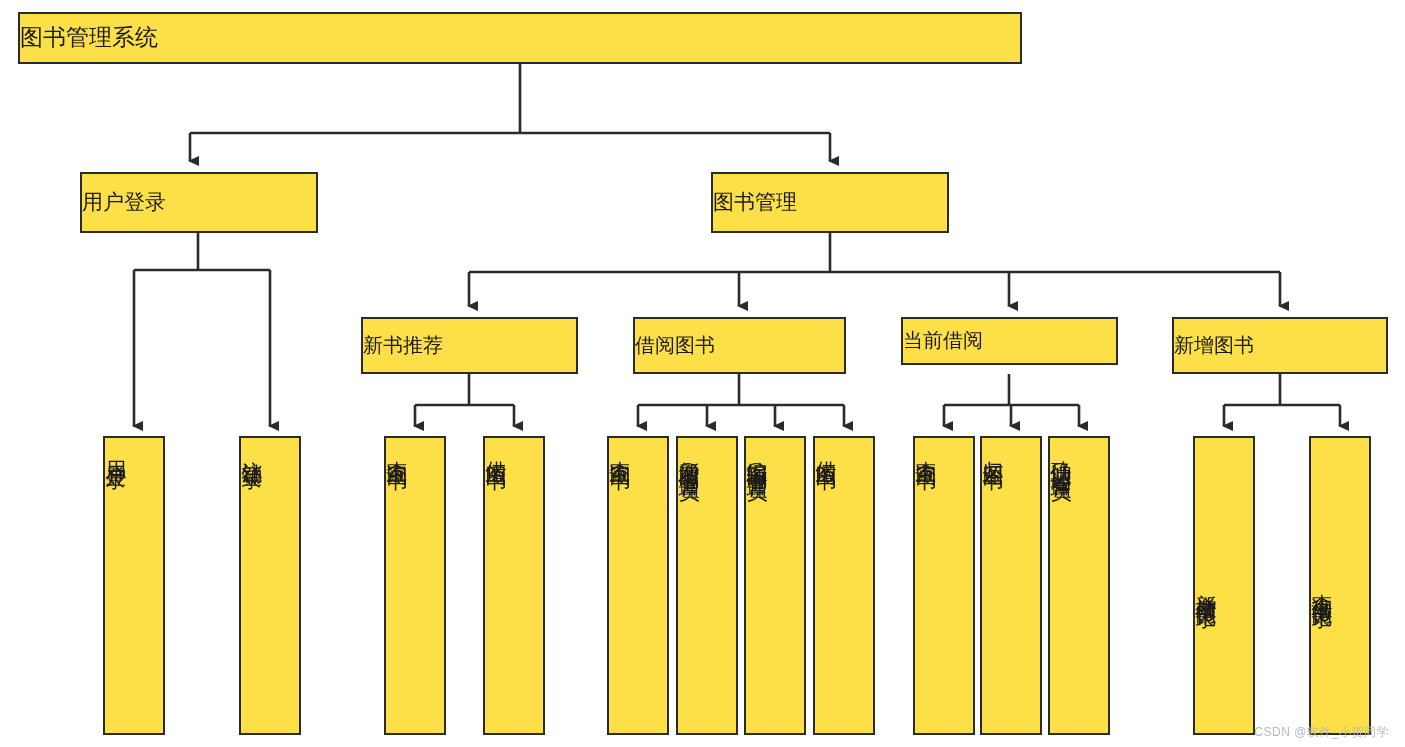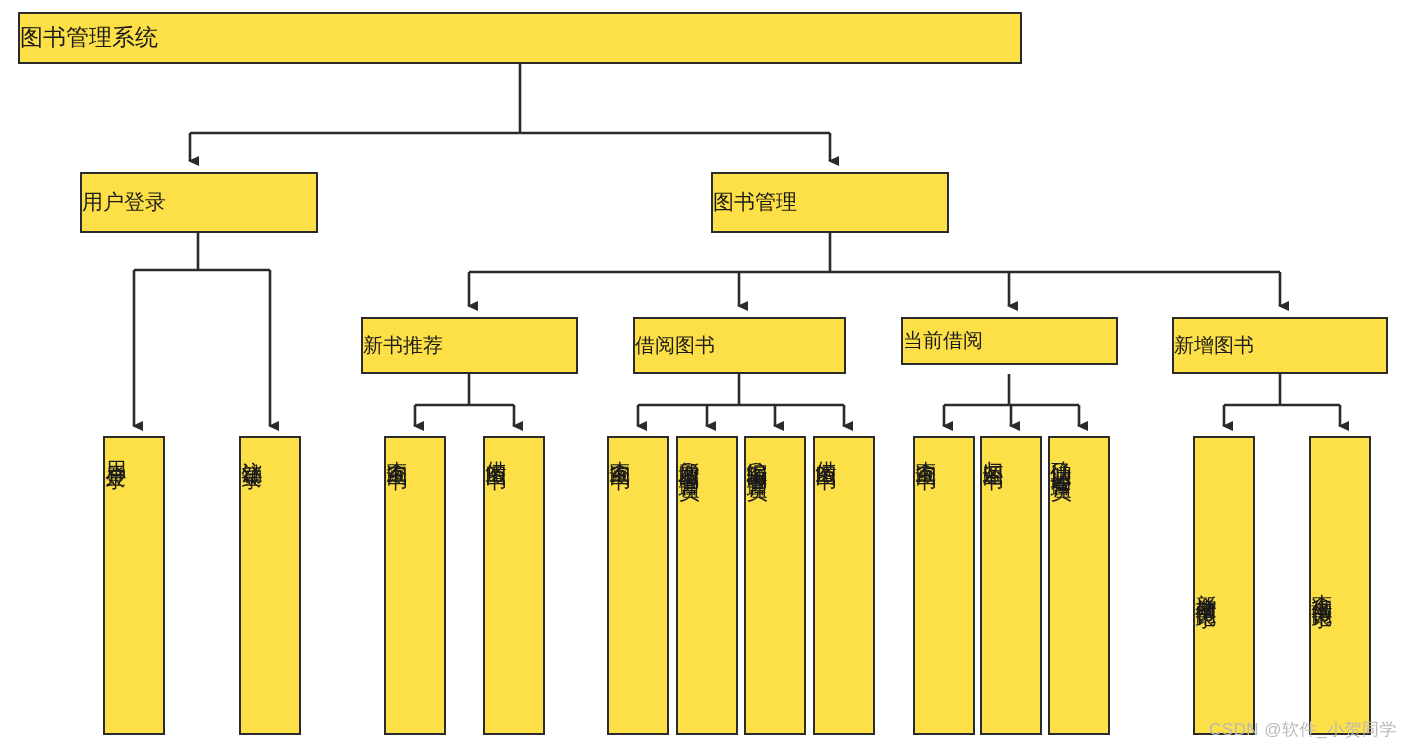--- a/index.html
+++ b/index.html
@@ -56,23 +56,23 @@
     line-height: 1.05;
     white-space: nowrap;
     display: block;
   }
   .node-leaf.leaf-center {
     align-items: center;
     padding-top: 0;
   }
   .watermark {
     position: absolute;
-    right: 8px;
+    right: 16px;
     bottom: 6px;
-    font-size: 17px;
+    font-size: 12px;
     color: #b9b9b9;
     letter-spacing: 0.5px;
     white-space: nowrap;
     pointer-events: none;
   }
 </style>
 </head>
 <body>
 
 <div id="diagram-root">

